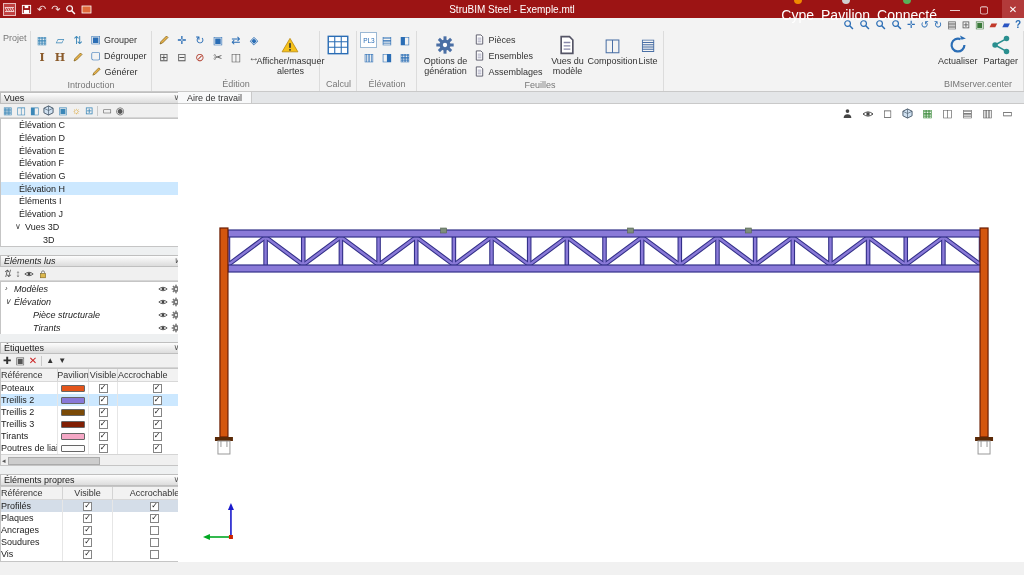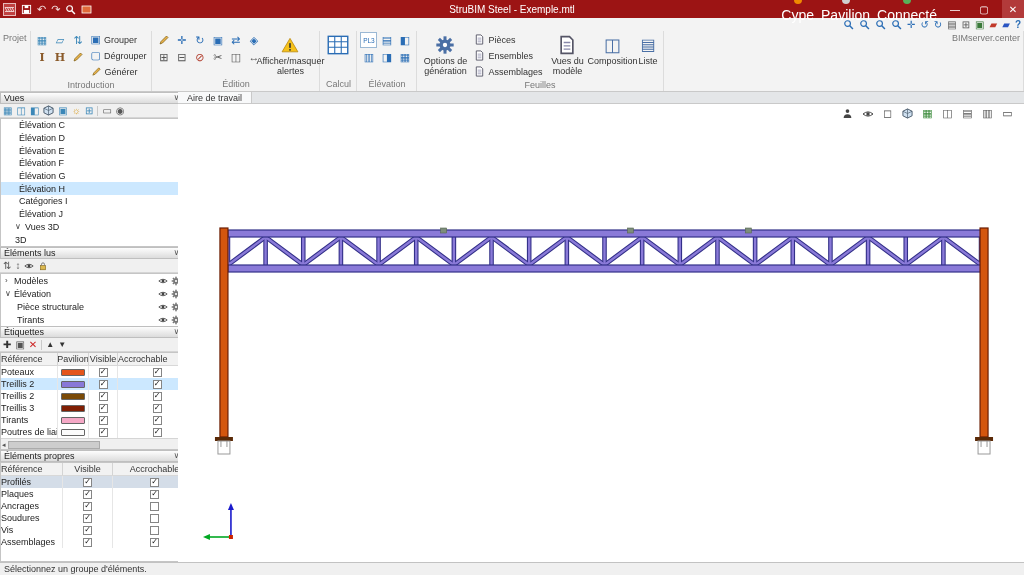--- a/index.html
+++ b/index.html
@@ -31,38 +31,38 @@
 .bb .blbl{font-size:9px;}
 .sb{display:flex;align-items:center;gap:3px;height:15px;padding:0 2px;color:#333;white-space:nowrap;}
 .icol{display:flex;flex-direction:column;gap:1px;}
 .irow{display:flex;gap:1px;}
 .ti{width:17px;height:16px;display:flex;align-items:center;justify-content:center;}
 .ti.pl3{font-size:6.5px;color:#2a6db5;border:1px solid #9bb8d4;background:#fff;}
 .gi{line-height:1;font-size:11px;}
 .beam{font-family:"DejaVu Serif",serif;font-weight:bold;color:#8a5a2a;font-size:11px;}
 
 
-.sidebar{position:absolute;top:92px;left:0;width:199px;bottom:13px;background:#eef0f1;border-right:1px solid #a8a8a8;display:flex;flex-direction:column;}
+.sidebar{position:absolute;top:92px;left:0;width:199px;bottom:13px;background:#eef0f1;border-right:1px solid #a8a8a8;display:flex;flex-direction:column;gap:8px;}
 .panel{display:flex;flex-direction:column;overflow:hidden;}
 .p-head{height:12px;flex:0 0 12px;background:linear-gradient(#fdfdfd,#dcdcdc);border:1px solid #bfbfbf;display:flex;align-items:center;padding:0 3px;gap:4px;}
 .p-title{flex:1;font-size:9px;color:#222;}
 .p-hbtn{color:#555;font-size:8px;width:9px;text-align:center;line-height:1;}
 .p-toolbar{height:14px;flex:0 0 14px;display:flex;align-items:center;gap:4px;padding:0 3px;background:#f0f0f0;border-bottom:1px solid #d5d5d5;}
 .pt-ic{font-size:10px;line-height:1;display:flex;align-items:center;}
 .pt-sep{width:1px;height:10px;background:#c9c9c9;}
 .list{position:relative;background:#fff;border:1px solid #c5c5c5;flex:1;overflow:hidden;}
 .titem{height:12.7px;display:flex;align-items:center;padding-left:18px;font-size:9px;}
 .titem.selected{background:#cce8ff;}
 .titem .chev{width:10px;margin-left:-12px;color:#444;font-size:8px;}
-.titem.child{padding-left:14px;}
+.titem.child{padding-left:42px;}
 .vscroll{position:absolute;top:0;right:0;bottom:0;width:13px;background:#f0f0f0;border-left:1px solid #d5d5d5;display:flex;flex-direction:column;align-items:center;font-size:7px;color:#555;}
 .vthumb{width:9px;height:30px;background:#cdcdcd;border:1px solid #ababab;margin-top:3px;}
 .el-row{height:13px;display:flex;align-items:center;padding:0 3px 0 4px;font-size:9px;background:#fff;}
 .el-row .chev{width:9px;color:#444;font-size:8px;}
-.el-row.child{padding-left:16px;}
+.el-row.child{padding-left:32px;}
 .el-row .lbl{flex:1;overflow:hidden;white-space:nowrap;}
 .row-icons{display:flex;gap:3px;align-items:center;}
 .mi{width:10px;height:10px;display:flex;align-items:center;justify-content:center;color:#444;}
 .tree{background:#fff;border:1px solid #c5c5c5;flex:1;}
 
 .tbl{background:#fff;border:1px solid #c5c5c5;flex:1;overflow:hidden;display:flex;flex-direction:column;}
 .thead,.trow{display:flex;flex:0 0 12px;height:12px;align-items:stretch;}
 .thead{background:#f2f2f2;border-bottom:1px solid #d8d8d8;flex-basis:13px;height:13px;}
 .cell{display:flex;align-items:center;padding:0 0;overflow:hidden;white-space:nowrap;border-right:1px solid #e6e6e6;}
 .thead .cell{border-right:1px solid #d4d4d4;color:#333;}
@@ -453,20 +453,38 @@
         </div>
         <div class="rg-label">Feuilles</div>
       </div>
 
       <div class="rgroup spacer">
           <div class="rg-content"></div>
           <div class="rg-label"></div>
         </div>
 
       <div class="rgroup">
+        <div class="rg-content">
+          <div class="bb">
+            <span class="bic">
+                <svg width="22" height="22">
+                  <use href="#i-refresh"></use>
+                </svg>
+              </span>
+            <span class="blbl">Actualiser</span>
+          </div>
+          <div class="bb">
+            <span class="bic">
+                <svg width="22" height="22">
+                  <use href="#i-share"></use>
+                </svg>
+              </span>
+            <span class="blbl">Partager</span>
+          </div>
+        </div>
         <div class="rg-label">BIMserver.center</div>
       </div>
     </div>
   </div>
 
   <div class="sidebar">
 
     <div class="panel" style="flex:0 0 155px;">
       <div class="p-head">
         <span class="p-title">Vues</span>
@@ -502,41 +520,41 @@
         <div class="titem">
             <span>Élévation F</span>
           </div>
         <div class="titem">
             <span>Élévation G</span>
           </div>
         <div class="titem selected">
             <span>Élévation H</span>
           </div>
         <div class="titem">
-            <span>Catégories I</span>
+            <span>Éléments I</span>
           </div>
         <div class="titem">
             <span>Élévation J</span>
           </div>
         <div class="titem" style="padding-left:14px;">
             <span class="chev" style="margin-left:0;width:10px;">∨</span>
             <span>Vues 3D</span>
           </div>
         <div class="titem child">
             <span>3D</span>
           </div>
         <div class="vscroll">
           <span>▲</span>
           <span class="vthumb"></span>
           <span style="margin-top:auto">▼</span>
         </div>
       </div>
     </div>
 
-    <div class="panel" style="flex:0 0 79px;">
+    <div class="panel" style="flex:0 0 79px;font-style:italic;">
       <div class="p-head">
         <span class="p-title">Éléments lus</span>
         <span class="p-hbtn">∨</span>
         <span class="p-hbtn">✕</span>
       </div>
       <div class="p-toolbar">
         <span class="pt-ic" style="color:#555">⇅</span>
         <span class="pt-ic" style="color:#555">↕</span>
         <span class="pt-ic">
             <svg width="10" height="10" style="color:#444">
@@ -870,17 +888,14 @@
           <line x1="53" y1="433" x2="53" y2="405" stroke="#1a1acc" stroke-width="1.6"></line>
           <polygon points="53,399 50,406 56,406" fill="#1a1acc"></polygon>
           <line x1="53" y1="433" x2="31" y2="433" stroke="#00a822" stroke-width="1.6"></line>
           <polygon points="25,433 32,430 32,436" fill="#00a822"></polygon>
           <rect x="51" y="431" width="4" height="4" fill="#cc2200"></rect>
         </g>
       </svg>
     </div>
   </div>
 
-  <div class="statusbar">
-    <span>Sélectionnez un groupe d'éléments.</span>
-  </div>
 
 </div>
 
 </body></html>

